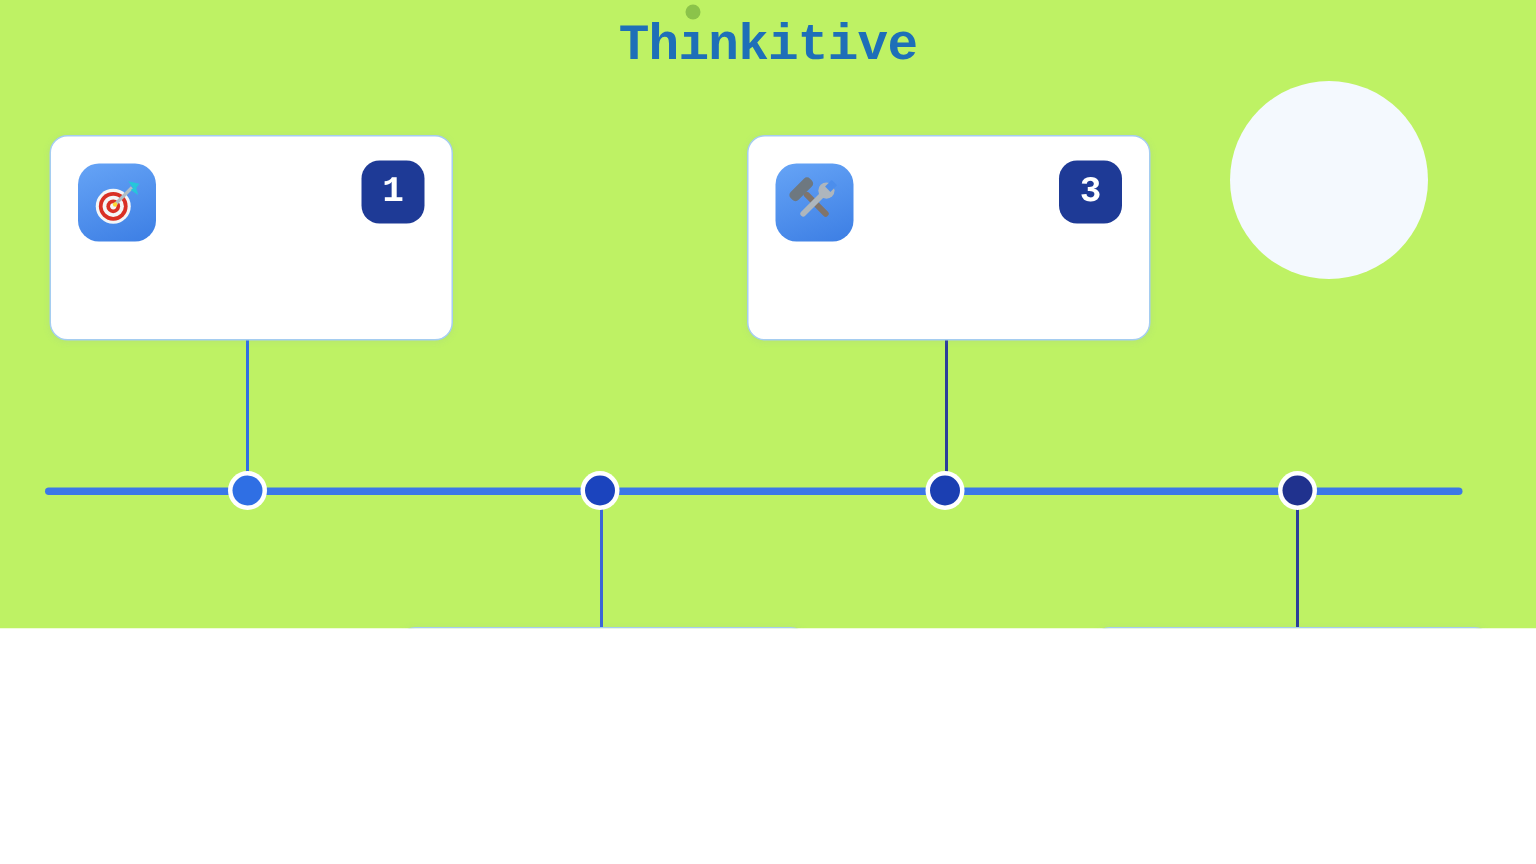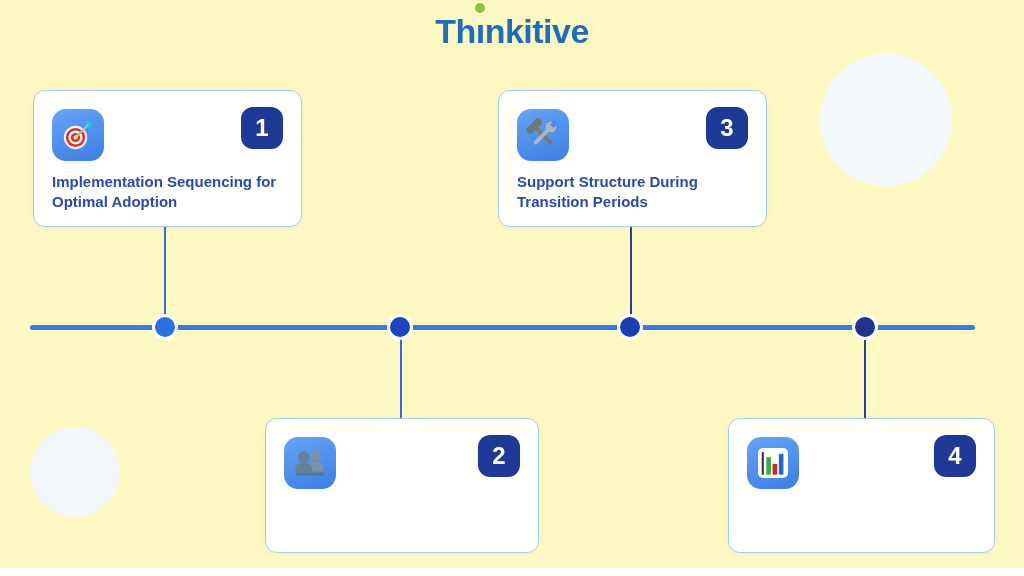--- a/index.html
+++ b/index.html
@@ -1,18 +1,18 @@
 <!DOCTYPE html>
 <html><head>
 <meta charset="utf-8">
 <style>
   html,body { margin:0; padding:0; background:#fff; }
   .canvas {
-    position:relative; width:1024px; height:568px; background:#fef9c3;
-    font-family:Liberation Sans, sans-serif; overflow:hidden;
+    position:relative; width:1024px; height:419px; background:#bef264;
+    font-family:Liberation Mono, monospace; overflow:hidden;
   }
 
   
   .decor-circle { position:absolute; border-radius:50%; }
   .decor-tr { left:820px; top:54px; width:132px; height:132px; }
   .decor-bl { left:30px; top:427px; width:90px; height:90px; }
 
   
   .logo { position:absolute; top:12px; left:0; width:100%; text-align:center; }
   .logo-text {
@@ -97,21 +97,20 @@
         <circle cx="21" cy="27" r="2.5" fill="#F4F6F8"></circle>
         <line x1="22" y1="26" x2="36" y2="12" stroke="#B0BEC5" stroke-width="2.6"></line>
         <path d="M33 7 L42 9 L38 14 Z" fill="#26C6DA"></path>
         <path d="M39 11 L41 18 L35 14 Z" fill="#26C6DA"></path>
         <circle cx="22.5" cy="25.5" r="1.8" fill="#FDD835"></circle>
       </svg>
     </div>
     <div class="num-badge" style="background: rgb(30, 58, 150); color: rgb(255, 255, 255);">
       <span>1</span>
     </div>
-    <div class="card-title" style="color: rgb(43, 74, 174);">Implementation Sequencing for Optimal Adoption</div>
   </div>
 
   <div class="card card-2" style="border-color: rgb(165, 205, 241);">
     <div class="icon-tile">
       <svg width="40" height="40" viewBox="0 0 48 48">
         <circle cx="30.5" cy="15" r="6.5" fill="#7D93A8"></circle>
         <path d="M21 32 q0 -10 9.5 -10 q9.5 0 9.5 10 v2 h-19 z" fill="#7D93A8"></path>
         <circle cx="16.5" cy="17" r="7" fill="#67809A"></circle>
         <path d="M6 34 q0 -10.5 10.5 -10.5 q10.5 0 10.5 10.5 v1.5 h-21 z" fill="#67809A"></path>
         <rect x="7" y="35.5" width="34" height="3.5" rx="1.6" fill="#5C7590"></rect>
@@ -132,21 +131,20 @@
         <g transform="rotate(45 24 24)">
           <circle cx="24" cy="10.5" r="6.5" fill="#AEB6BD"></circle>
           <rect x="21" y="1.5" width="6" height="7.5" fill="#4C8EEC"></rect>
           <rect x="21.7" y="13" width="4.6" height="26" rx="2.2" fill="#AEB6BD"></rect>
         </g>
       </svg>
     </div>
     <div class="num-badge" style="background: rgb(30, 58, 150); color: rgb(255, 255, 255);">
       <span>3</span>
     </div>
-    <div class="card-title" style="color: rgb(43, 74, 174);">Support Structure During Transition Periods</div>
   </div>
 
   <div class="card card-4" style="border-color: rgb(165, 205, 241);">
     <div class="icon-tile">
       <svg width="40" height="40" viewBox="0 0 48 48">
         <rect x="6" y="6" width="36" height="36" rx="6" fill="#FDFEFF"></rect>
         <rect x="10.5" y="11" width="2.5" height="27" fill="#26364E"></rect>
         <rect x="16" y="17" width="5.5" height="21" fill="#3FA944"></rect>
         <rect x="23.5" y="25" width="5.5" height="13" fill="#C62828"></rect>
         <rect x="31" y="13" width="5.5" height="25" fill="#2563D9"></rect>

